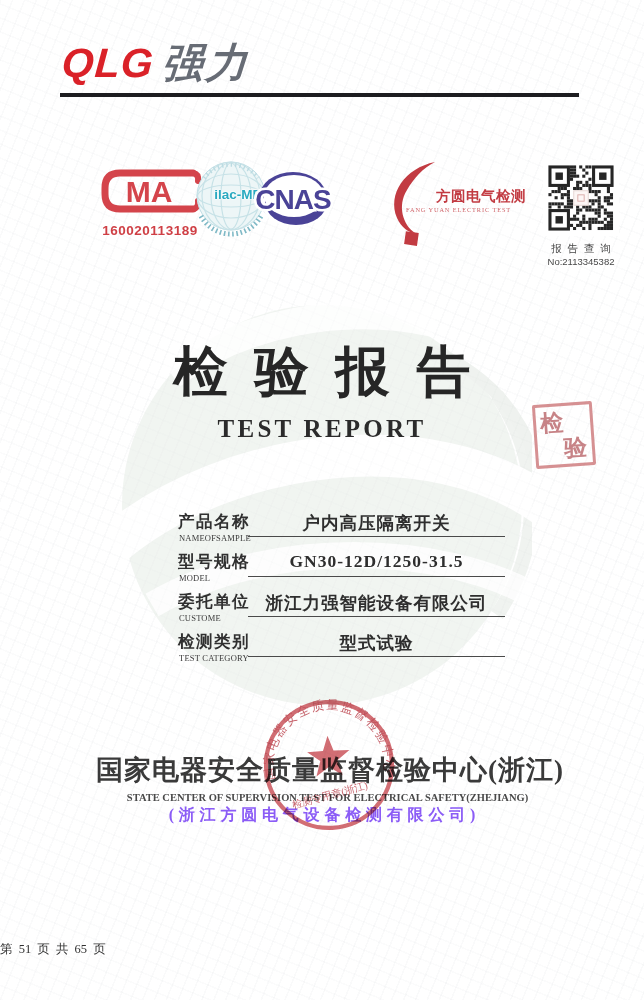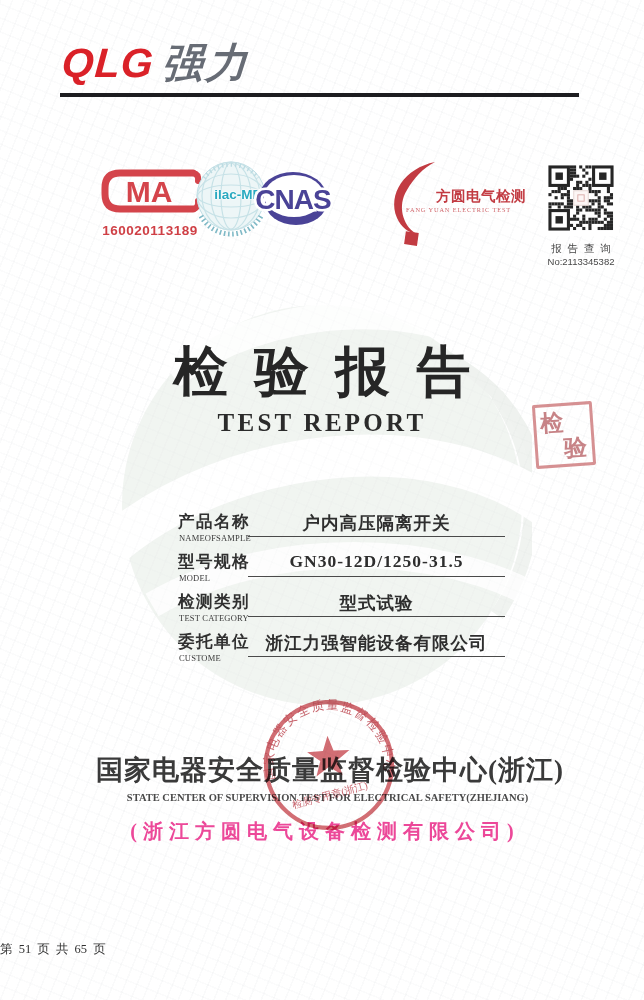--- a/index.html
+++ b/index.html
@@ -34,40 +34,40 @@
                letter-spacing:.3px;margin-top:1px;}
   .fy{position:absolute;left:383px;top:2px;width:110px;height:95px;}
   .fy-label{position:absolute;left:22px;top:27px;color:#c23b42;font-weight:bold;font-size:14.5px;letter-spacing:.5px;white-space:nowrap;margin-left:31px;}
   .fy-sub{position:absolute;left:23px;top:46px;color:#d0666b;font-size:6.3px;letter-spacing:.9px;white-space:nowrap;}
   .qr{position:absolute;left:497px;top:2px;width:78px;text-align:center;margin-left:45px;}
   .qr-caption{margin-top:2px;font-size:10.5px;color:#474747;letter-spacing:.55em;text-indent:.55em;}
   .qr-num{font-size:9.5px;color:#474747;font-family:"Liberation Sans",sans-serif;margin-top:0px;}
   
   .title-block{position:absolute;top:336px;width:100%;text-align:center;z-index:2;}
   .title-cn{font-size:54px;font-weight:700;color:#262626;letter-spacing:.5em;text-indent:.5em;}
-  .title-en{font-size:25px;font-weight:700;color:#2b2b2b;letter-spacing:.13em;}
+  .title-en{margin-top:6px;font-size:25px;font-weight:700;color:#2b2b2b;letter-spacing:.13em;}
   
   .side-seal{position:absolute;left:534px;top:403px;width:54px;height:58px;z-index:3;
              border:3px solid rgba(191,83,86,.7);border-radius:2px;transform:rotate(-4deg);
              color:#b75f63;opacity:.9;}
   .side-seal .ch{position:absolute;font-size:23px;font-weight:bold;opacity:.85;}
   .side-seal .ch0{left:4px;top:1px;}
   .side-seal .ch1{left:26px;top:27px;}
   
   .fields{position:absolute;left:178px;right:139px;top:511px;z-index:2;}
   .field-row{position:relative;height:40px;}
   .f-label{position:absolute;left:0;top:0;font-size:16.5px;letter-spacing:1.5px;color:#303030;font-weight:600;white-space:nowrap;}
   .f-sub{position:absolute;left:1px;top:22px;font-size:8.5px;color:#3a3a3a;letter-spacing:.2px;white-space:nowrap;}
   .f-line{position:absolute;left:70px;right:0;top:0;height:25px;border-bottom:1.4px solid #4a4a4a;
           text-align:center;font-size:17.5px;color:#2e2e2e;font-weight:600;letter-spacing:1px;white-space:nowrap;}
   
   .issuer{position:absolute;top:752px;width:100%;text-align:center;z-index:2;}
   .issuer-cn{font-size:27px;font-weight:700;color:#3a3a3a;letter-spacing:1px;padding-left:16px;}
   .issuer-en{margin-top:4px;font-size:10.5px;font-weight:700;color:#494949;margin-left:11px;}
-  .issuer-co{margin-top:15px;font-size:20px;font-weight:700;color:#ec4899;letter-spacing:.3em;text-indent:.3em;}
+  .issuer-co{margin-top:2px;font-size:16px;font-weight:700;color:#8b5cf6;letter-spacing:.3em;text-indent:.3em;}
   .stamp{position:absolute;left:258px;top:694px;z-index:3;opacity:.92;mix-blend-mode:multiply;transform:rotate(-3deg);}
   
   .footer{position:absolute;top:941px;width:100%;text-align:left;z-index:2;
           font-size:12.5px;color:#303030;word-spacing:3px;}
 </style>
 </head>
 <body>
 
 <div class="page">
 
@@ -307,28 +307,28 @@
       <span class="f-label">产品名称</span>
       <span class="f-sub">NAMEOFSAMPLE</span>
       <div class="f-line">户内高压隔离开关</div>
     </div>
     <div class="field-row">
       <span class="f-label">型号规格</span>
       <span class="f-sub">MODEL</span>
       <div class="f-line">GN30-12D/1250-31.5</div>
     </div>
     <div class="field-row">
+      <span class="f-label">委托单位</span>
+      <span class="f-sub">CUSTOME</span>
+      <div class="f-line">浙江力强智能设备有限公司</div>
+    </div>
+    <div class="field-row">
       <span class="f-label">检测类别</span>
       <span class="f-sub">TEST CATEGORY</span>
       <div class="f-line">型式试验</div>
-    </div>
-    <div class="field-row">
-      <span class="f-label">委托单位</span>
-      <span class="f-sub">CUSTOME</span>
-      <div class="f-line">浙江力强智能设备有限公司</div>
     </div>
   </div>
 
   <div class="issuer">
     <div class="issuer-cn">国家电器安全质量监督检验中心(浙江)</div>
     <div class="issuer-en">STATE CENTER OF SUPERVISION TEST FOR ELECTRICAL SAFETY(ZHEJIANG)</div>
     <div class="issuer-co">(浙江方圆电气设备检测有限公司)</div>
   </div>
 
   <svg class="stamp" width="142" height="142" viewBox="0 0 140 140">

